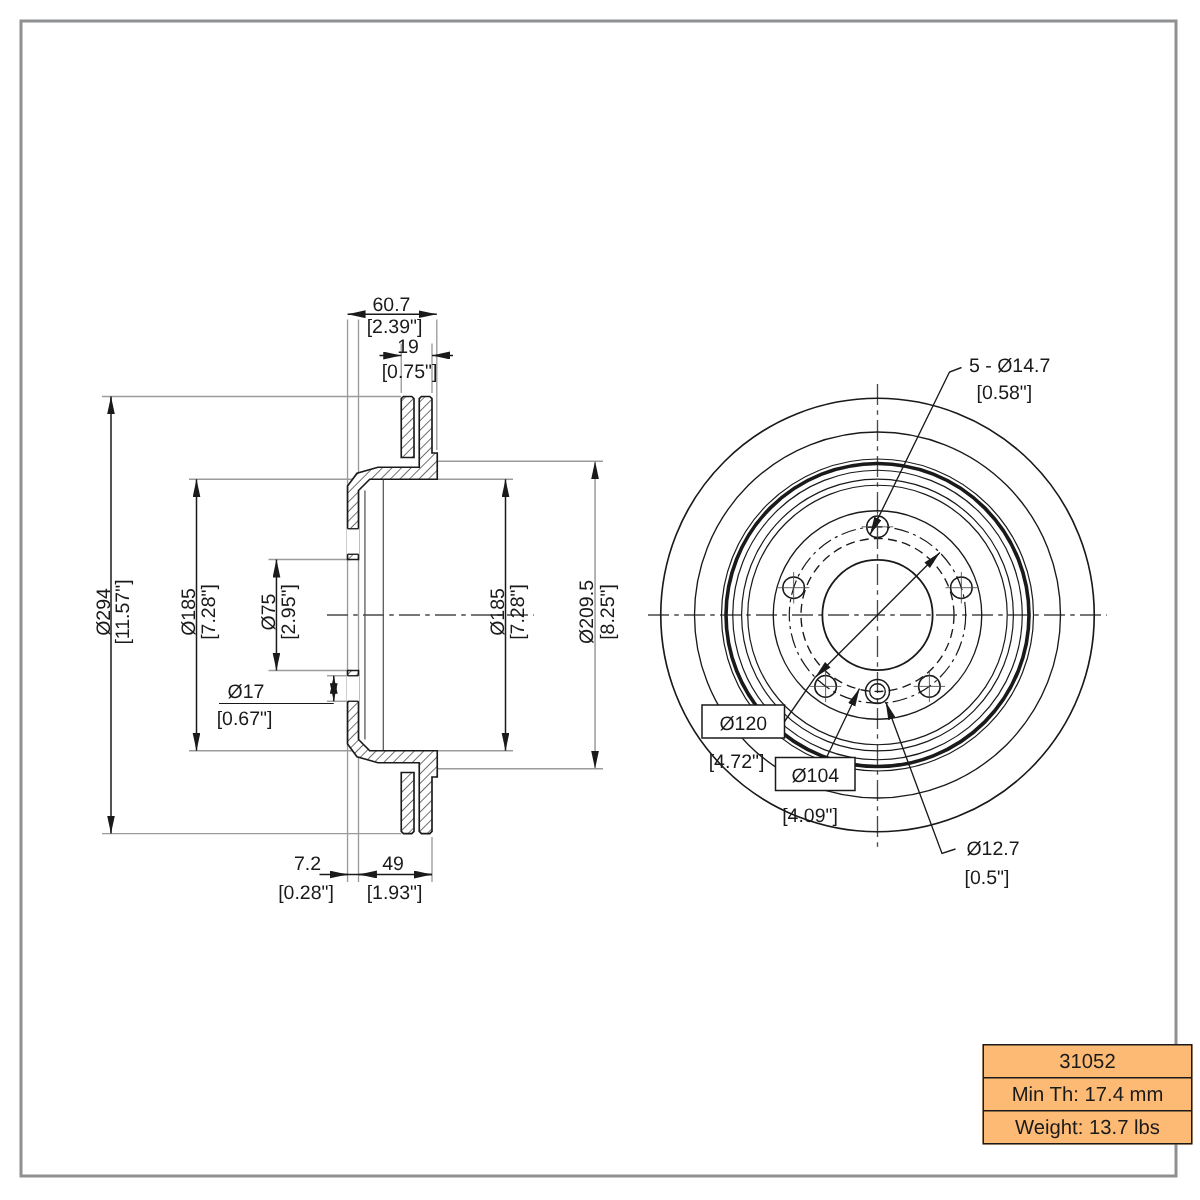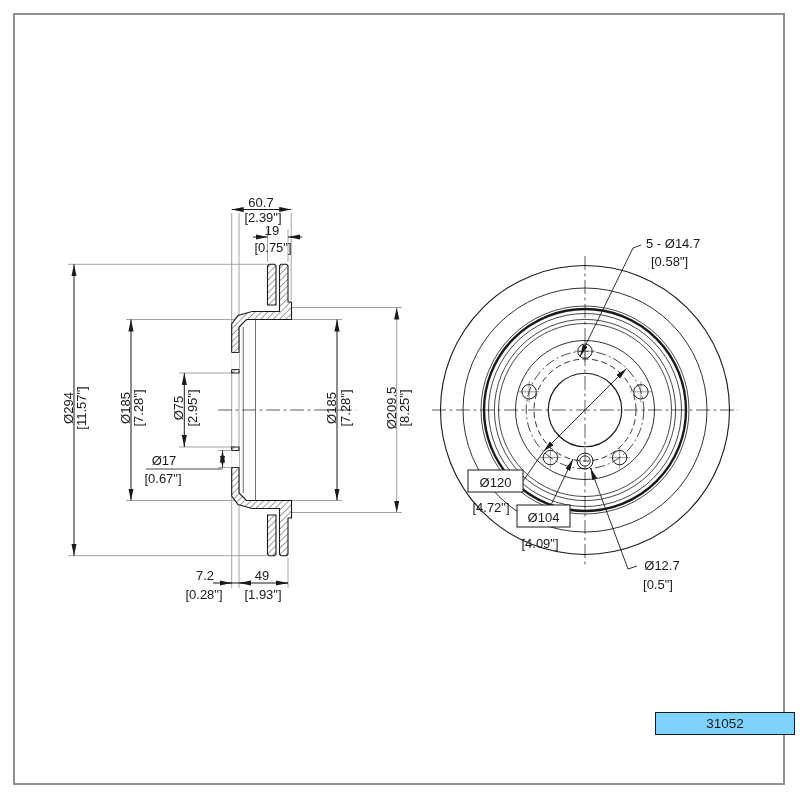--- a/index.html
+++ b/index.html
@@ -2,22 +2,22 @@
 <html><head>
 <meta charset="utf-8">
 <style>
   html,body{margin:0;padding:0;background:#fff;}
   .page{position:relative;width:800px;height:800px;background:#fff;overflow:hidden;
         font-family:"Liberation Sans",sans-serif;}
   .border-frame{position:absolute;left:13px;top:13px;width:772px;height:772px;
         border:2px solid #8e9092;box-sizing:border-box;}
   svg{position:absolute;left:0;top:0;}
   svg text{font-family:"Liberation Sans",sans-serif;font-size:13px;fill:#1a1a1a;}
-  .info-table{position:absolute;left:655px;top:712px;width:140px;
-        border:1.3px solid #1a1a1a;background:#7dd3fc;box-sizing:border-box;}
+  .info-table{position:absolute;left:655px;top:696px;width:140px;
+        border:1.3px solid #1a1a1a;background:#fdba74;box-sizing:border-box;}
   .info-table .row{height:21px;line-height:21px;text-align:center;font-size:13.5px;
         color:#1a1a1a;border-top:1.3px solid #1a1a1a;white-space:nowrap;overflow:hidden;}
   .info-table .row:first-child{border-top:none;}
 </style>
 </head>
 <body>
 
 <div class="page">
   <div class="border-frame"></div>
 
@@ -184,14 +184,16 @@
       <text x="491" y="512" text-anchor="middle">[4.72"]</text>
       <text x="543.5" y="521.5" text-anchor="middle">Ø104</text>
       <text x="540" y="548" text-anchor="middle">[4.09"]</text>
       <text x="662" y="570" text-anchor="middle">Ø12.7</text>
       <text x="658" y="589" text-anchor="middle">[0.5"]</text>
     </g>
   </svg>
 
   <div class="info-table">
     <div class="row">31052</div>
+    <div class="row">Min Th: 17.4 mm</div>
+    <div class="row">Weight: 13.7 lbs</div>
   </div>
 </div>
 
 </body></html>

